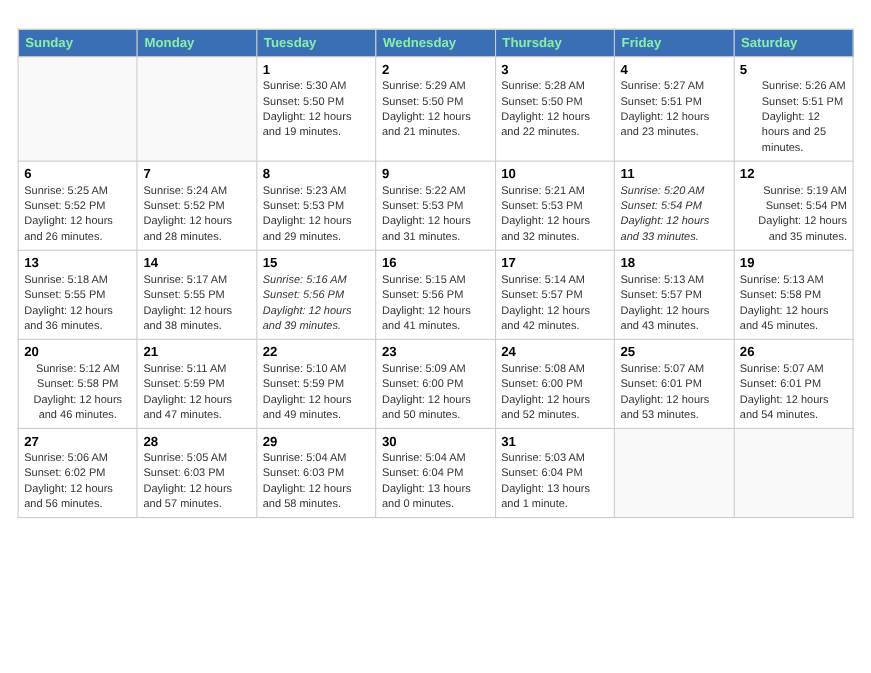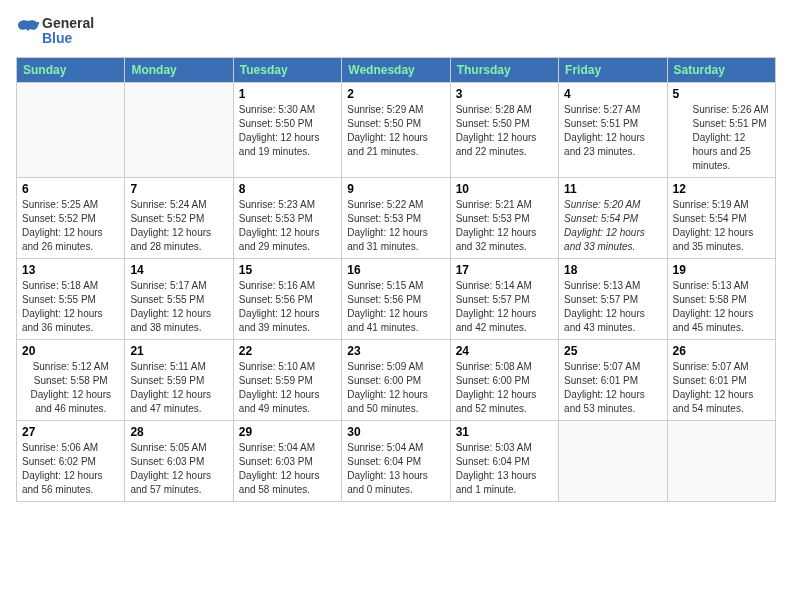--- a/index.html
+++ b/index.html
@@ -69,32 +69,20 @@
       line-height: 1.4;
     }
     .week-row td {
       height: 80px;
     }
   </style>
 </head>
 <body>
 
 <div class="header-area">
-  <div class="logo">
-  <div style="display:flex;align-items:center;gap:2px;">
-    <svg width="24" height="28" viewBox="0 0 24 28">
-      <path d="M12 4 C16 2, 22 4, 22 8 C22 12, 18 14, 14 12 L12 14 L10 12 C6 14, 2 12, 2 8 C2 4, 8 2, 12 4Z" fill="#3a6eb5"></path>
-      <path d="M20 6 C22 4, 24 5, 23 7 C22 9, 20 8, 20 6Z" fill="#3a6eb5"></path>
-    </svg>
-    <div style="display:flex;flex-direction:column;line-height:1.1;">
-      <span style="font-size:14px;font-weight:bold;color:#333;">General</span>
-      <span style="font-size:14px;font-weight:bold;color:#3a6eb5;">Blue</span>
-    </div>
-  </div>
-</div>
   <div class="title-area">
   </div>
 </div>
 
 <table class="calendar">
   <thead>
     <tr>
     <th>Sunday</th>
         <th>Monday</th>
         <th>Tuesday</th>
@@ -171,41 +159,41 @@
 Daylight: 12 hours and 32 minutes.</div>
         </td>
         <td>
           <span class="day-num">11</span>
           <div class="day-detail" style="white-space: pre-line; font-style: italic;">Sunrise: 5:20 AM
 Sunset: 5:54 PM
 Daylight: 12 hours and 33 minutes.</div>
         </td>
         <td>
           <span class="day-num">12</span>
-          <div class="day-detail" style="white-space: pre-line;">Sunrise: 5:19 AM
+          <div class="day-detail" style="white-space: pre-line; text-align: right;">Sunrise: 5:19 AM
 Sunset: 5:54 PM
 Daylight: 12 hours and 35 minutes.</div>
         </td>
       </tr>
       <tr class="week-row">
         <td>
           <span class="day-num">13</span>
           <div class="day-detail" style="white-space: pre-line;">Sunrise: 5:18 AM
 Sunset: 5:55 PM
 Daylight: 12 hours and 36 minutes.</div>
         </td>
         <td>
           <span class="day-num">14</span>
           <div class="day-detail" style="white-space: pre-line;">Sunrise: 5:17 AM
 Sunset: 5:55 PM
 Daylight: 12 hours and 38 minutes.</div>
         </td>
         <td>
           <span class="day-num">15</span>
-          <div class="day-detail" style="white-space: pre-line;">Sunrise: 5:16 AM
+          <div class="day-detail" style="white-space: pre-line; font-style: italic;">Sunrise: 5:16 AM
 Sunset: 5:56 PM
 Daylight: 12 hours and 39 minutes.</div>
         </td>
         <td>
           <span class="day-num">16</span>
           <div class="day-detail" style="white-space: pre-line;">Sunrise: 5:15 AM
 Sunset: 5:56 PM
 Daylight: 12 hours and 41 minutes.</div>
         </td>
         <td>

